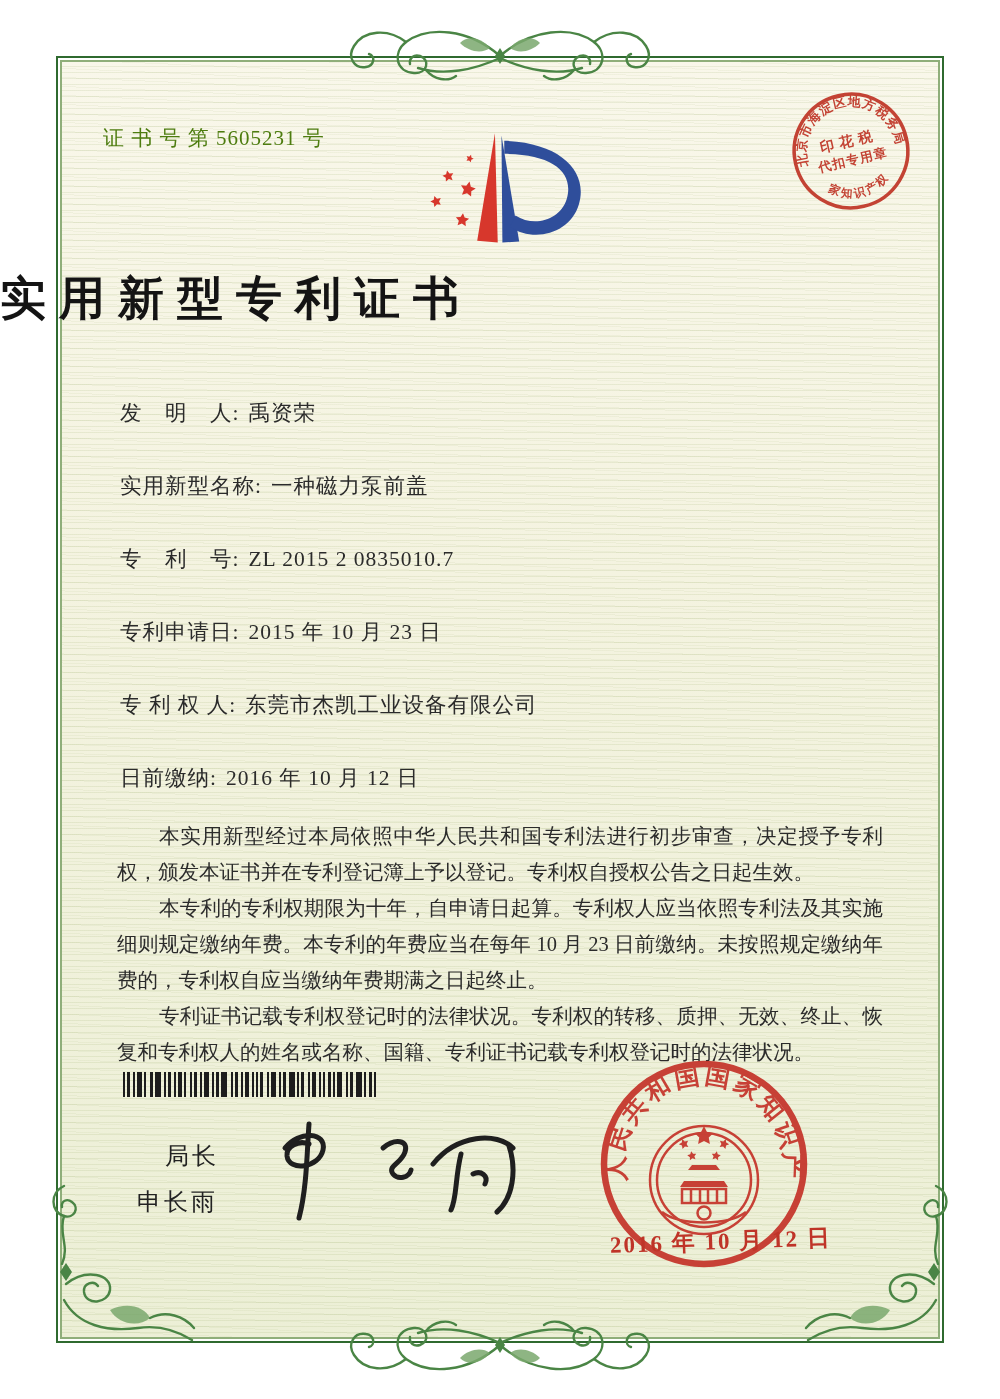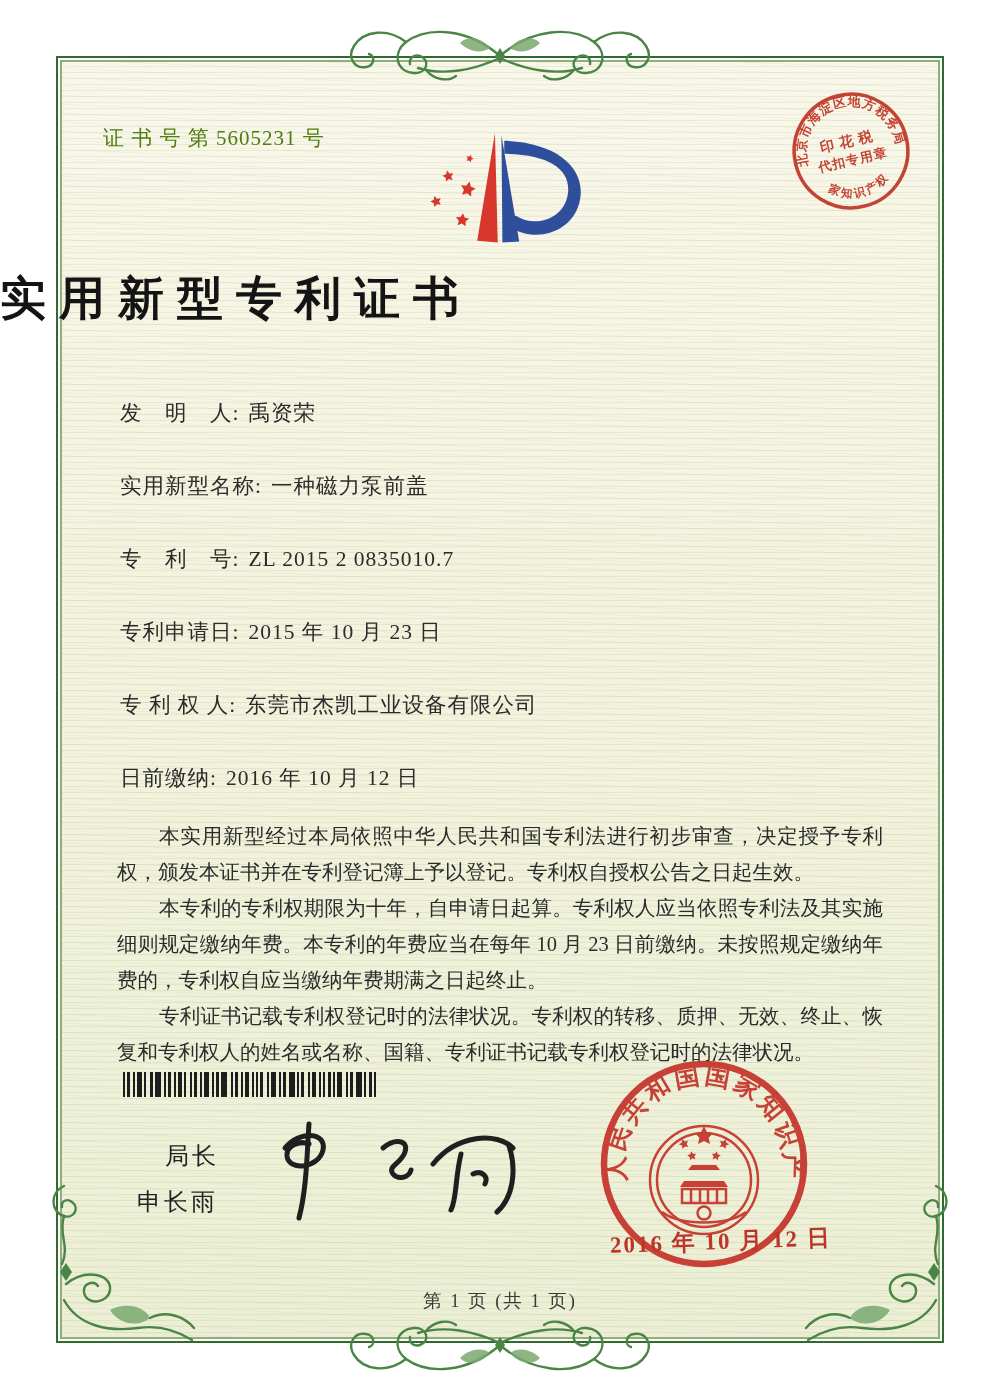--- a/index.html
+++ b/index.html
@@ -244,15 +244,14 @@
     <text font-size="14.5" letter-spacing="1" text-anchor="middle">
       <textPath href="#taxTop" startOffset="50%">北京市海淀区地方税务局</textPath>
     </text>
     <text x="80" y="74" font-size="16" letter-spacing="6" text-anchor="middle">印花税</text>
     <text x="80" y="95" font-size="14.5" letter-spacing="1.5" text-anchor="middle">代扣专用章</text>
     <text font-size="13" letter-spacing="2.5" text-anchor="middle">
       <textPath href="#taxBottom" startOffset="50%">国家知识产权局</textPath>
     </text>
   </svg>
 
-  <div class="content-text footer">第 1 页 (共 1 页)</div>
 
 </div>
 
 </body></html>

